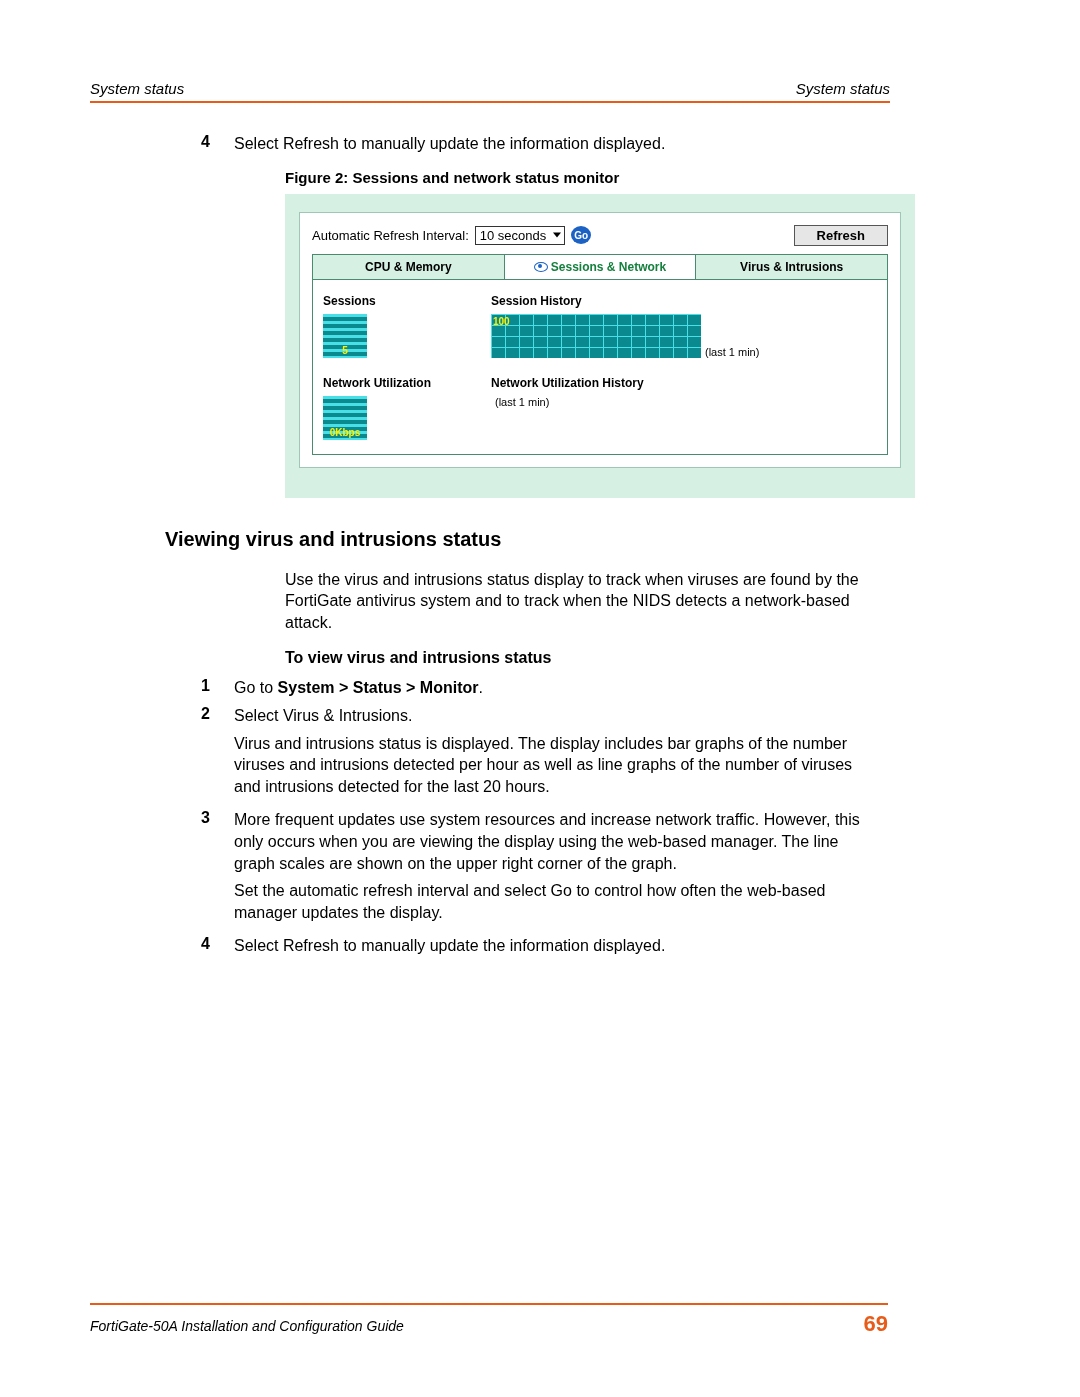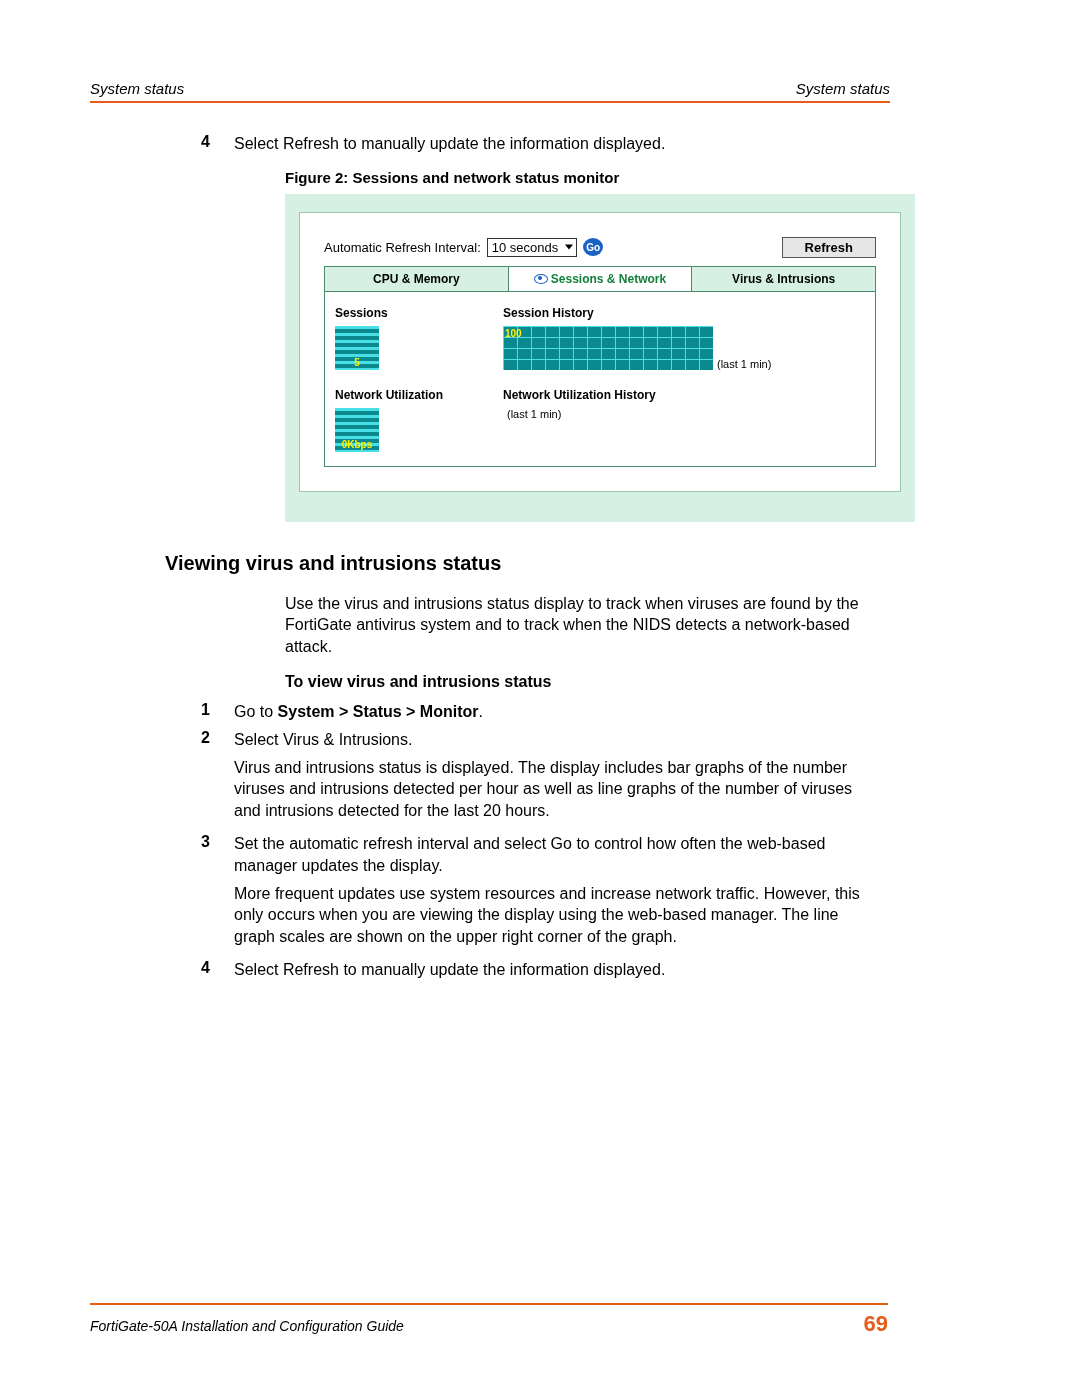--- a/index.html
+++ b/index.html
@@ -64,21 +64,21 @@
     margin-left: 120px;
     width: 630px;
     background: #d6f0e3;
     padding: 18px 14px 30px 14px;
     box-sizing: border-box;
     margin-bottom: 30px;
   }
   .inner-panel {
     background: #fff;
     border: 1px solid #9ec7b6;
-    padding: 24px;
+    padding: 12px;
   }
   .refresh-row {
     display: flex;
     align-items: center;
     gap: 6px;
     font-size: 13px;
     margin-bottom: 8px;
   }
   .refresh-row .label { white-space: nowrap; }
   .select-box {
@@ -333,22 +333,22 @@
       <div class="step-num">2</div>
       <div class="step-body">
         <p>Select Virus &amp; Intrusions.</p>
         <p>Virus and intrusions status is displayed. The display includes bar graphs of the number viruses and intrusions detected per hour as well as line graphs of the number of viruses and intrusions detected for the last 20 hours.</p>
       </div>
     </div>
 
     <div class="step-row">
       <div class="step-num">3</div>
       <div class="step-body">
+        <p>More frequent updates use system resources and increase network traffic. However, this only occurs when you are viewing the display using the web-based manager. The line graph scales are shown on the upper right corner of the graph.</p>
         <p>Set the automatic refresh interval and select Go to control how often the web-based manager updates the display.</p>
-        <p>More frequent updates use system resources and increase network traffic. However, this only occurs when you are viewing the display using the web-based manager. The line graph scales are shown on the upper right corner of the graph.</p>
       </div>
     </div>
 
     <div class="step-row">
       <div class="step-num">4</div>
       <div class="step-body">Select Refresh to manually update the information displayed.</div>
     </div>
   </div>
 
   <div class="footer-row">

